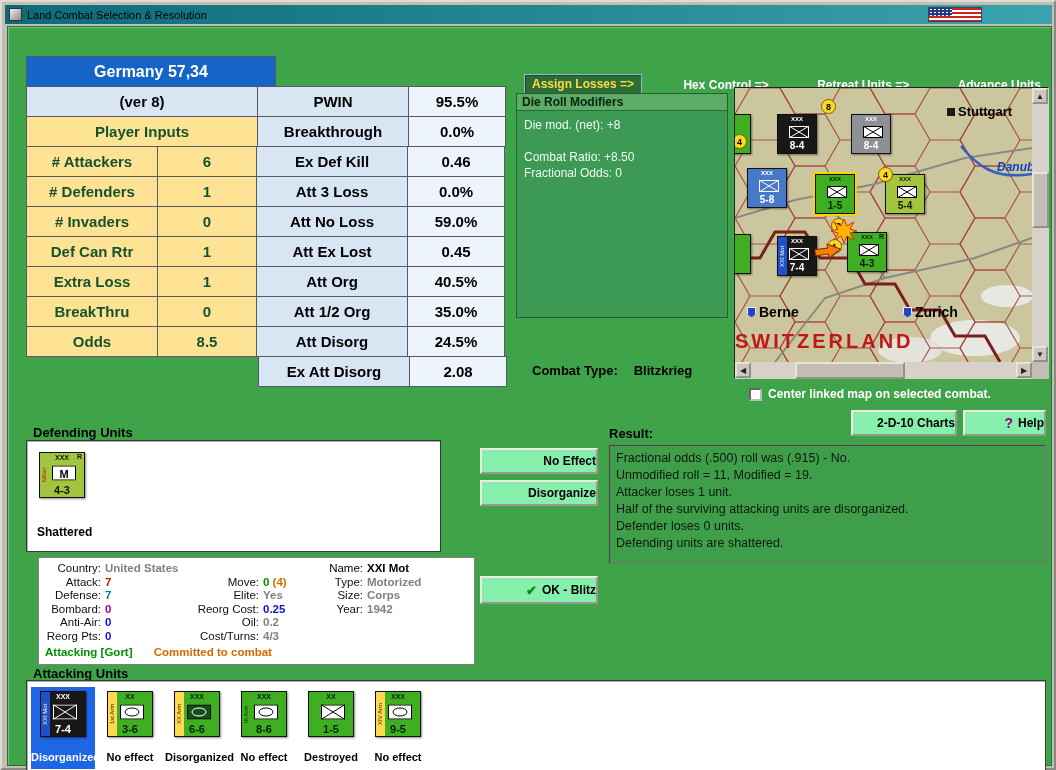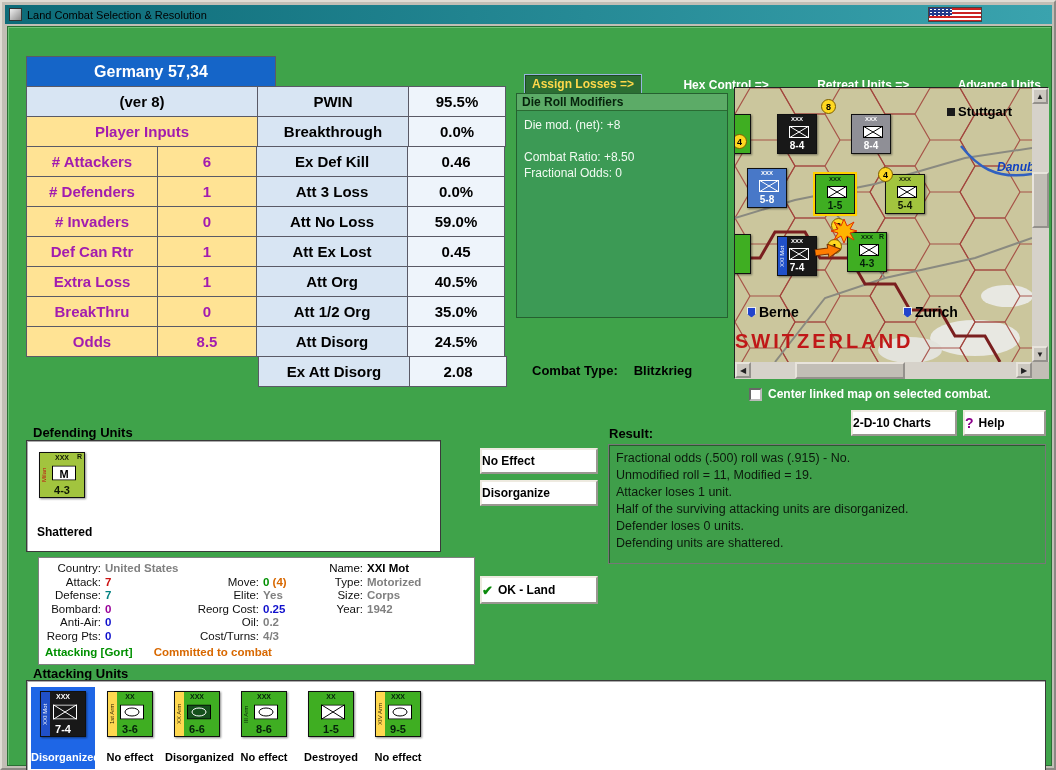--- a/index.html
+++ b/index.html
@@ -15,21 +15,21 @@
  background-image:radial-gradient(#fff .7px,transparent .8px);background-size:4px 3px}
 .content{position:absolute;left:5px;top:24px;width:1045px;height:740px;background:#3fa34a;border:1px solid #2a7034;box-shadow:inset 1px 1px 0 #6cc275}
 
 
 .crt{position:absolute;left:18px;top:30px;font-weight:bold;font-size:15px}
 .crt .row{display:flex}
 .cell{border:1px solid #5a5a66;margin-right:-1px;margin-top:-1px;height:31px;display:flex;align-items:center;justify-content:center}
 .w1{width:132px}.w2{width:100px}.w3{width:152px}.w4{width:98px}.wA{width:232px}.wB{width:250px}
 .c-blue{background:#1565c8;color:#fff;font-size:16px}
 .c-lblue{background:#d8e5f3;color:#000}
-.c-yellow{background:#ffe394;color:#a21caf}
+.c-yellow{background:#ffe394;color:#14532d}
 .c-white{background:#eef4fb;color:#000}
 .c-ghost{width:232px;border:none;background:transparent}
 
 
 .tabs{position:absolute;left:516px;top:46px;width:524px;height:21px;display:flex;align-items:flex-end;justify-content:space-between;font-size:12px;font-weight:bold;color:#fff}
 .tab{padding:2px 7px;cursor:pointer;white-space:nowrap}
 .tab.active{background:#2c6e33;border:1px solid #97b4de;color:#ffd84a;box-shadow:inset 1px 1px 0 #1c4a22}
 
 
 .die-panel{position:absolute;left:508px;top:66px;width:212px;height:225px;border:1px solid #256030;background:#3c9a55}
@@ -98,21 +98,21 @@
 .status-row{position:absolute;font-size:11px;font-weight:bold}
 
 
 .unit-cell{position:absolute;top:6px;width:64px;text-align:center;padding-top:4px;height:82px}
 .unit-cell .counter{margin:0 auto}
 .unit-cell .status{margin-top:14px;font-size:11px;font-weight:bold;color:#000}
 .unit-cell.selected{background:#1e66e6}
 .unit-cell.selected .status{color:#fff}
 
 
-.btn{position:absolute;background:#ffffff;border:2px outset #eeeae0;font-size:12px;font-weight:bold;color:#000;display:flex;align-items:center;justify-content:flex-start;gap:5px;cursor:pointer}
+.btn{position:absolute;background:#86efac;border:2px outset #eeeae0;font-size:12px;font-weight:bold;color:#000;display:flex;align-items:center;justify-content:flex-end;gap:5px;cursor:pointer}
 .help-q{color:#8b008b;font-size:14px;font-weight:bold}
 .ok-check{color:#0a8a0a;font-size:13px;font-weight:bold}
 .checkbox{position:absolute;left:741px;top:361px;width:13px;height:13px;background:#fff;border:2px inset #bbb}
 .checkbox-label{position:absolute;left:760px;top:360px;font-size:12px;font-weight:bold;color:#fff}
 .arrow-icon{position:absolute;z-index:7;line-height:0}
 .boom{position:absolute;z-index:7;line-height:0}
 </style>
 </head>
 <body>
 
@@ -446,21 +446,21 @@
           <div></div>
       </div>
       <div class="info-status">
         <span class="g-green">Attacking [Gort]</span>
         <span class="g-orange" style="margin-left:18px">Committed to combat</span>
       </div>
     </div>
 
     <div class="btn" style="left:472px;top:549px;width:118px;height:28px">
       <span class="ok-check">✔</span>
-      <span>OK - Land</span>
+      <span>OK - Blitz</span>
     </div>
 
     <div class="section-label" style="left:25px;top:639px">Attacking Units</div>
     <div class="attack-panel">
 
       <div class="unit-cell selected" style="left:4px">
         <div class="counter cnt-black">
           <div class="vname strip-blue">XXI Mot</div>
           <div class="size">XXX</div>
           <span class="sym"><svg width="24" height="15">

